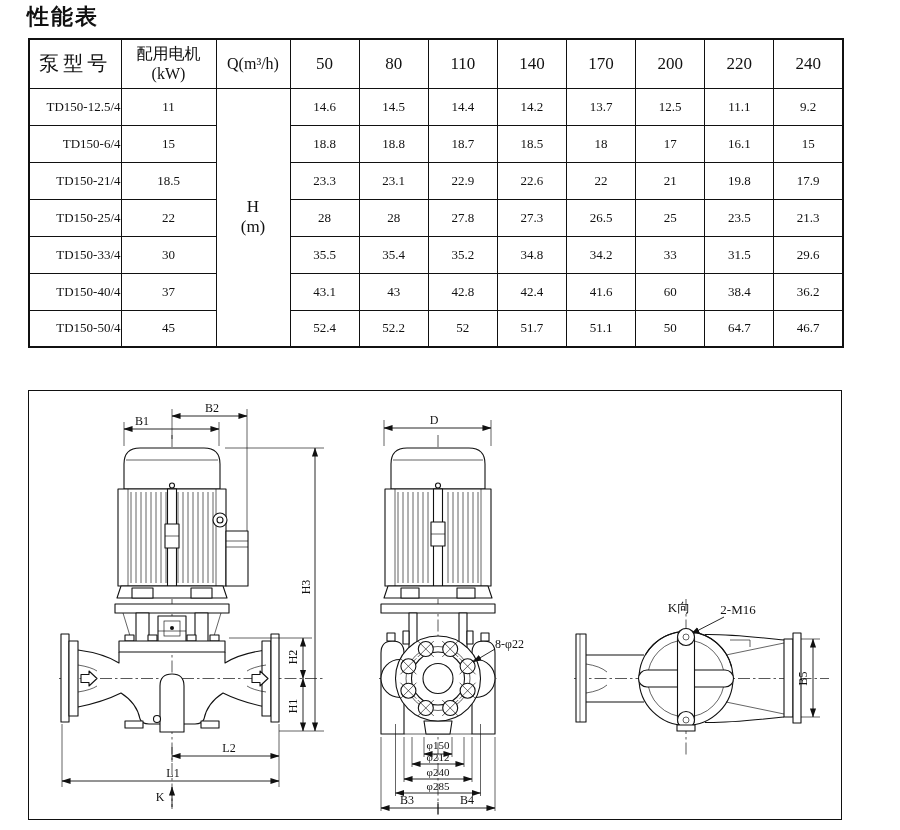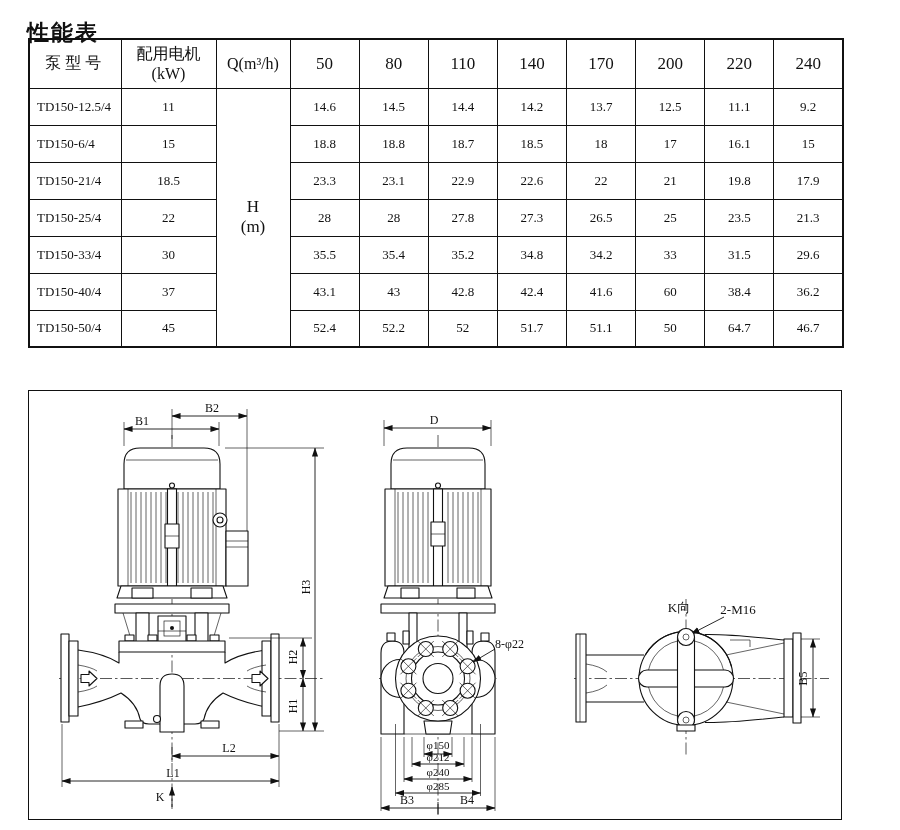--- a/index.html
+++ b/index.html
@@ -1,30 +1,30 @@
 <!DOCTYPE html>
 <html><head>
 <meta charset="utf-8">
 <style>
   html,body{margin:0;padding:0;}
   body{width:900px;height:830px;position:relative;background:#fff;color:#111;
        font-family:"Liberation Serif",serif;}
-  .title{position:absolute;left:27px;top:18px;font-family:Liberation Mono, monospace;
+  .title{position:absolute;left:27px;top:2px;font-family:Liberation Mono, monospace;
          font-weight:bold;font-size:22px;letter-spacing:2px;}
   table.perf{position:absolute;left:28px;top:38px;width:816px;border-collapse:collapse;
              table-layout:fixed;border:2px solid #111;}
   .perf th,.perf td{border:1.5px solid #111;text-align:center;padding:0;font-weight:normal;
                     overflow:hidden;white-space:nowrap;}
   .perf thead tr{height:49px;}
   .perf tbody tr{height:37px;}
-  th.h-model{font-size:16px;letter-spacing:4px;}
+  th.h-model{font-size:20px;letter-spacing:4px;}
   th.h-motor{font-size:16px;line-height:1.25;}
   th.h-q{font-size:16px;}
   th.h-flow{font-size:17px;}
-  td.c-model{text-align:left;padding-left:7px;font-size:13px;}
+  td.c-model{text-align:right;padding-left:7px;font-size:13px;}
   td.c-power,td.c-val{font-size:13px;}
   td.c-h{font-size:17px;line-height:1.2;}
   .dbox{position:absolute;left:28px;top:390px;width:812px;height:428px;border:1.6px solid #111;}
   svg text{fill:#111;}
   .dt{font:12px "Liberation Serif",serif;}
   .ds{font:11px "Liberation Serif",serif;}
   .dk{font:13px "Liberation Serif",serif;}
   .o{fill:none;stroke:#111;stroke-width:1.1;stroke-linejoin:round;}
   .w{fill:#fff;stroke:#111;stroke-width:1.1;stroke-linejoin:round;}
   .t{fill:none;stroke:#111;stroke-width:0.65;}

